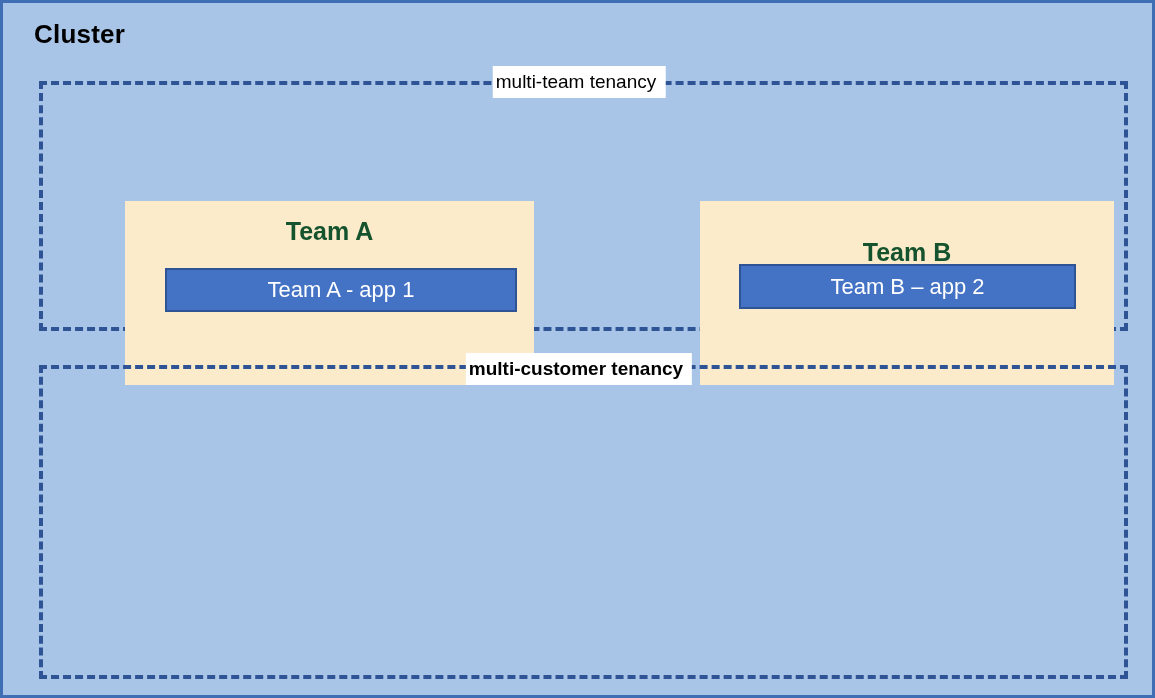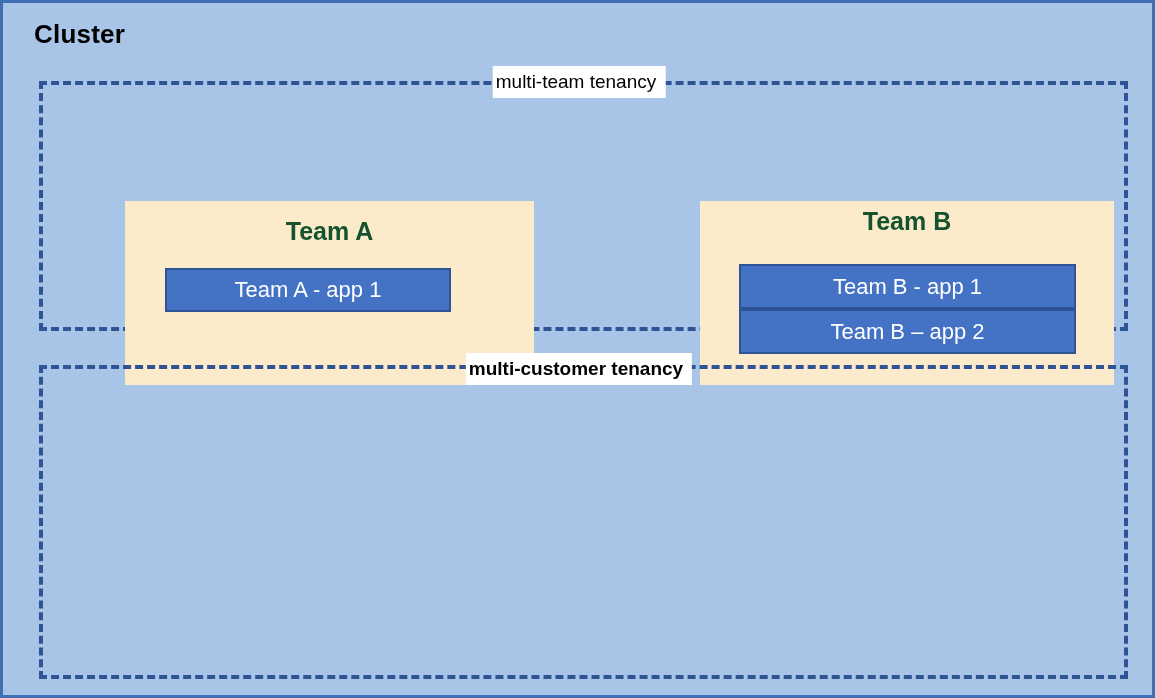--- a/index.html
+++ b/index.html
@@ -95,41 +95,41 @@
   }
 
   .team-title {
     text-align: center;
     font-size: 25px;
     font-weight: bold;
     color: #14532d;
     line-height: 1;
   }
   .team-box.team-a .team-title { padding-top: 18px; }
-  .team-box.team-b .team-title { padding-top: 8px; }
+  .team-box.team-b .team-title { padding-top: 8px; margin-top: 31px; }
 
   
   .app-box {
     box-sizing: border-box;
     background: #4472c4;
     border: 2px solid #2f5496;
     color: #ffffff;
     font-size: 22px;
     display: flex;
     align-items: center;
     justify-content: center;
     line-height: 1;
   }
 
   
   .team-a-apps {
     position: absolute;
     left: 40px;
     top: 67px;
-    width: 286px;
+    width: 352px;
     text-align: center;
   }
   .team-a-apps .app-box {
     height: 44px;
     width: 100%;
   }
 
   
   .team-b-apps {
     position: absolute;
@@ -155,21 +155,20 @@
     <div class="team-box team-a">
       <div class="team-title">Team A</div>
       <div class="team-a-apps">
         <div class="app-box">Team A - app 1</div>
       </div>
     </div>
 
     <div class="team-box team-b">
       <div class="team-title">Team B</div>
       <div class="team-b-apps">
-        <div class="app-box">Team B - app 1</div>
         <div class="app-box">Team B – app 2</div>
       </div>
     </div>
   </div>
 
   <div class="tenancy-label multi-team-label">multi-team tenancy</div>
 
   <div class="tenancy-group multi-customer">
 
     

